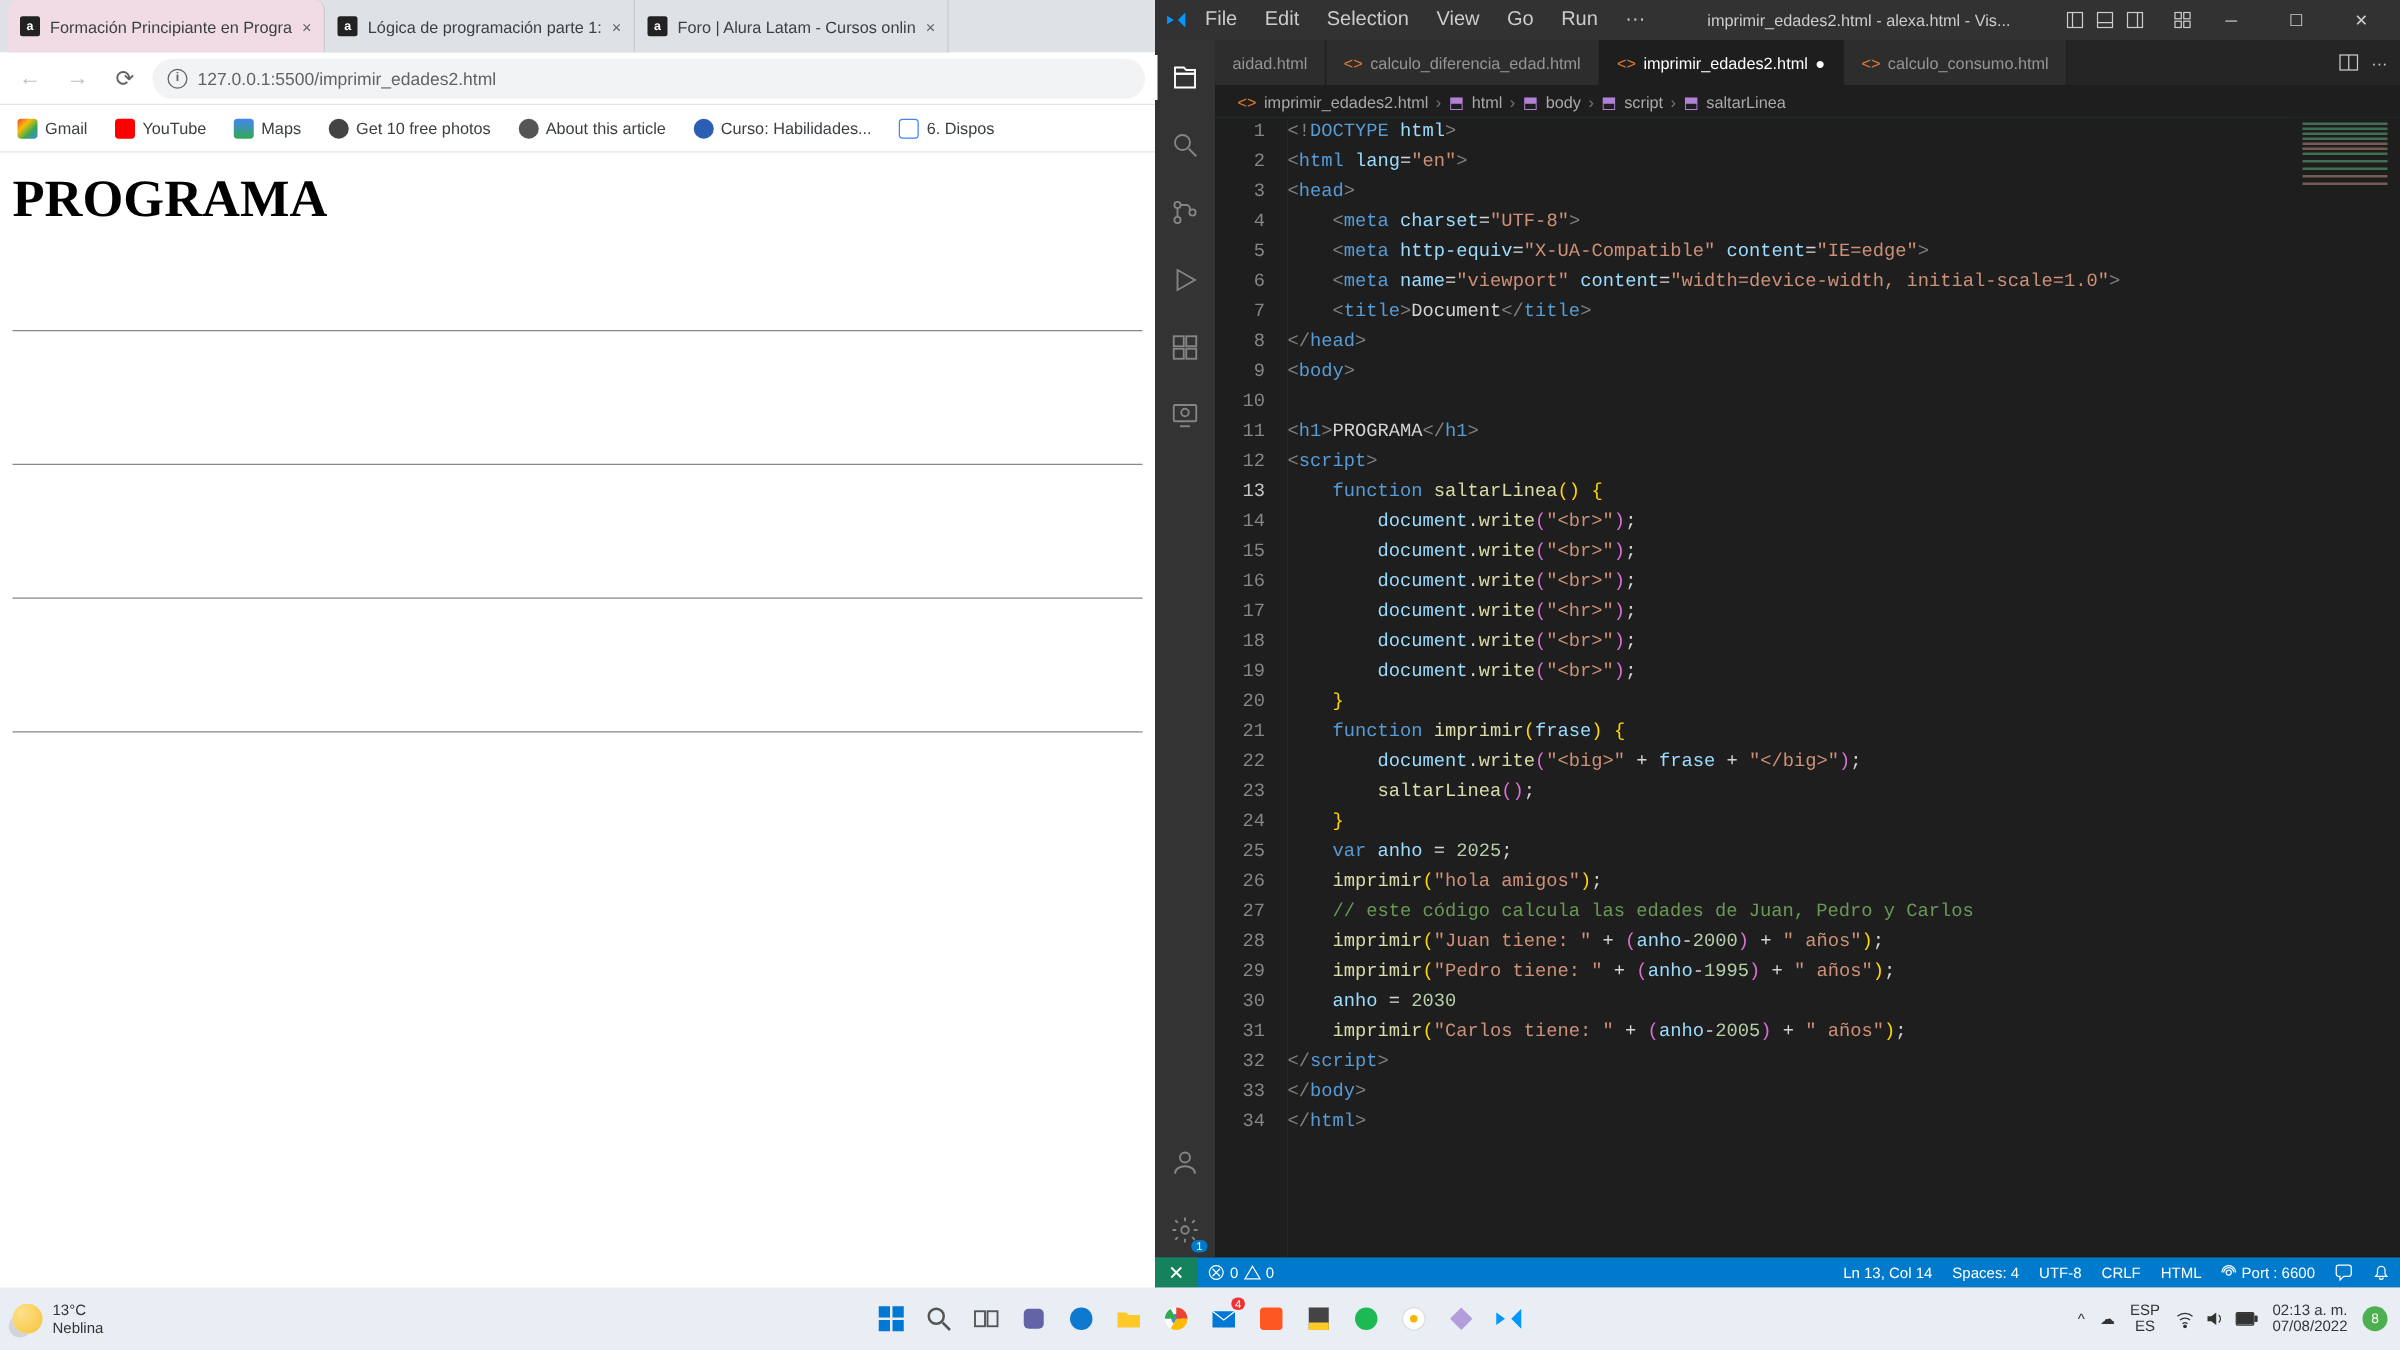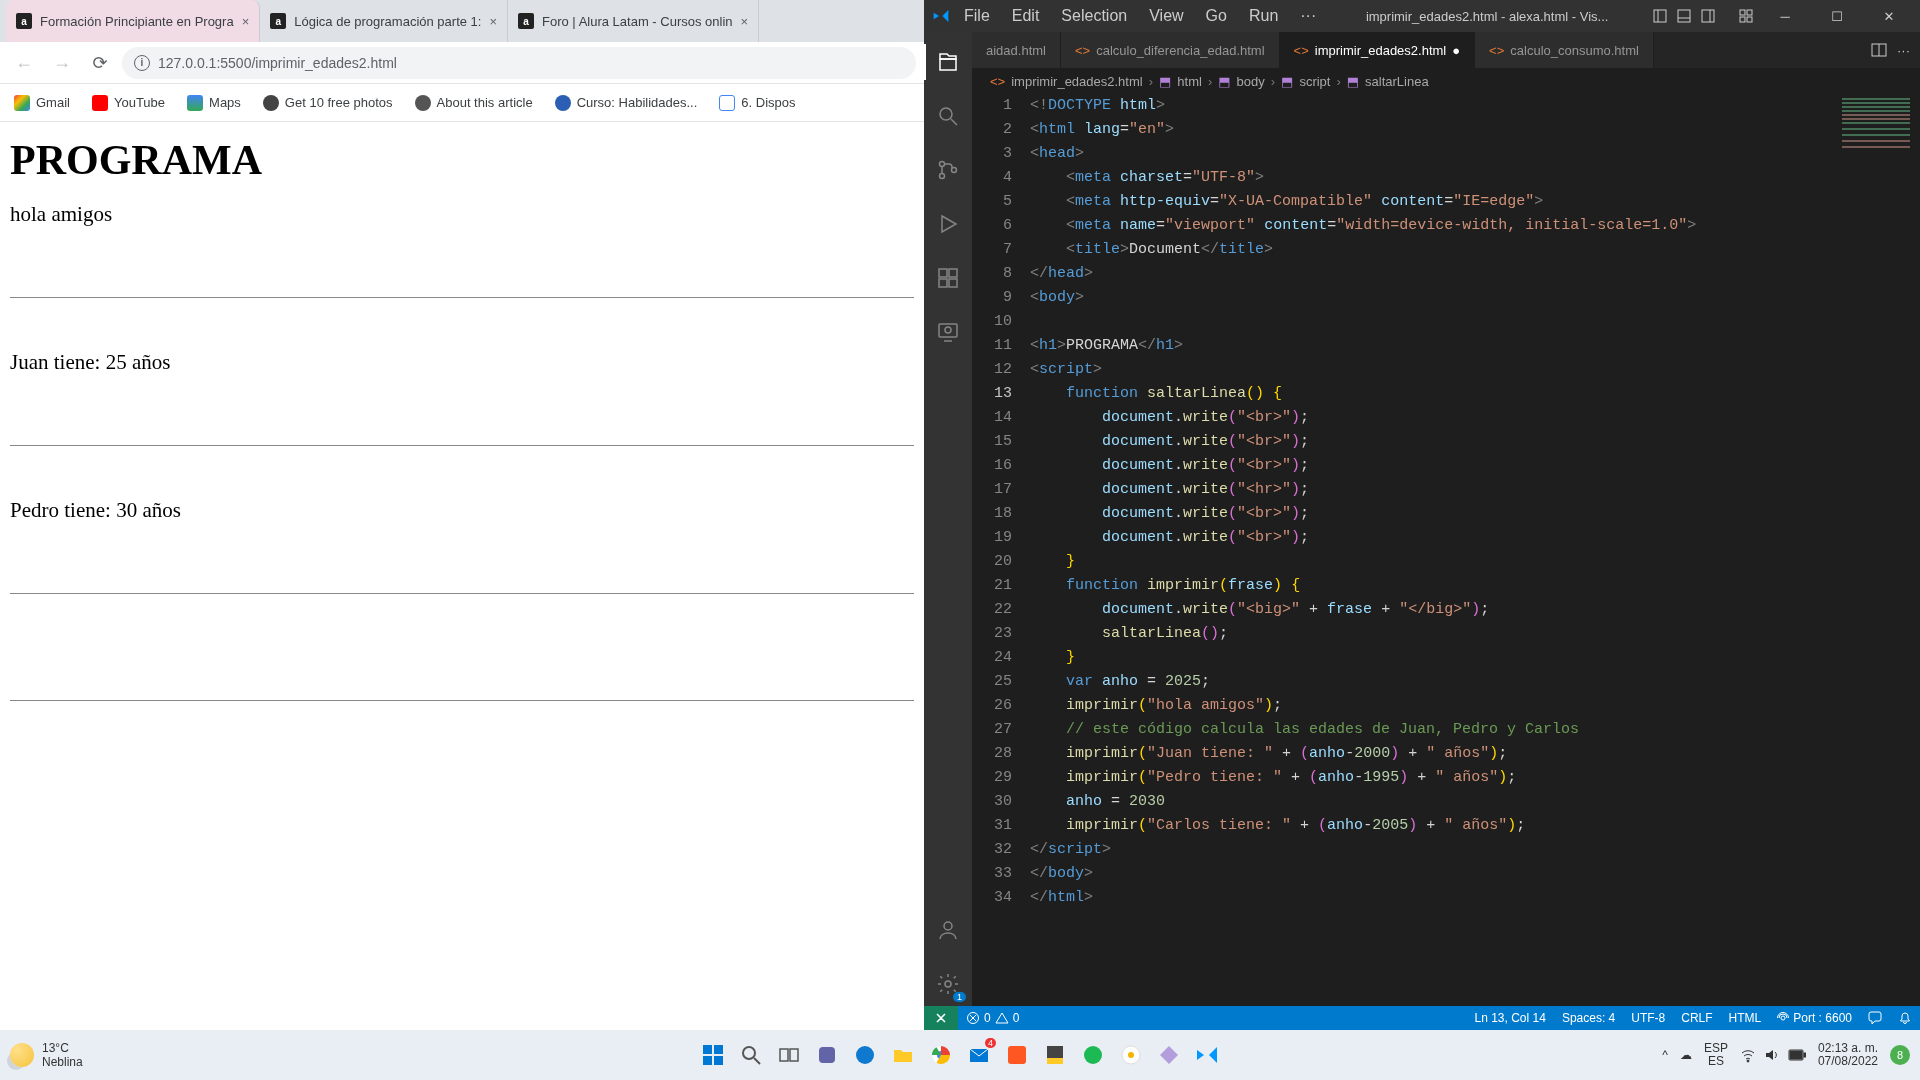--- a/index.html
+++ b/index.html
@@ -152,29 +152,26 @@
         <span>Curso: Habilidades...</span>
       </div>
     <div class="bm">
         <span class="bicon" style="border:1.5px solid #4285f4;background:#fff"></span>
         <span>6. Dispos</span>
       </div>
   </div>
 
   <div class="page">
     <h1>PROGRAMA</h1>
-    <p>hola amigos</p>
     <br><br>
     <hr>
     <br>
-    <p>Juan tiene: 25 años</p>
     <br><br>
     <hr>
     <br>
-    <p>Pedro tiene: 30 años</p>
     <br><br>
     <hr>
     <br>
     <br><br>
     <hr>
   </div>
 </div>
 
 <div class="vscode">
   <div class="vs-title">

